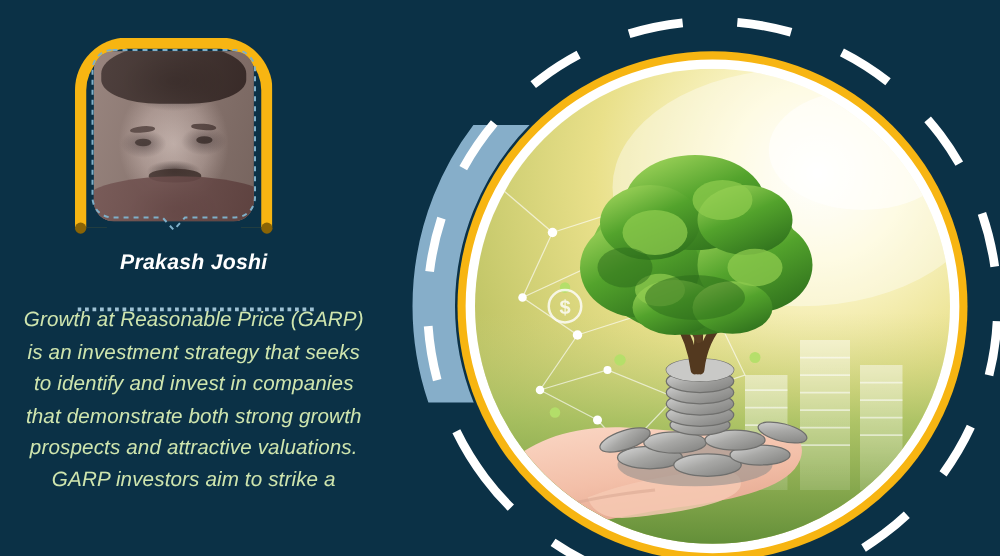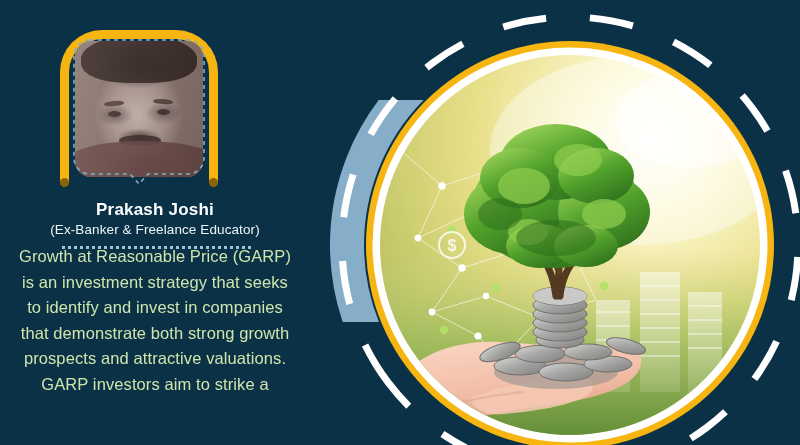--- a/index.html
+++ b/index.html
@@ -28,20 +28,21 @@
   }
   .graphic-stage svg { display: block; }
 
   
   .left-col {
     position: absolute;
     left: 0; top: 0;
     width: 310px;
     height: 351px;
     z-index: 6;
+    font-style: italic;
   }
 
   
   .portrait-wrap {
     position: absolute;
     left: 72px;
     top: 38px;
     width: 134px;
     height: 148px;
   }
@@ -413,20 +414,19 @@
       </div>
 
       <svg class="bubble" viewBox="0 0 134 148">
         <path d="M18 2 H116 A16 16 0 0 1 132 18 V120 A16 16 0 0 1 116 136
                  H76 L67 146 L58 136 H18 A16 16 0 0 1 2 120 V18 A16 16 0 0 1 18 2 Z" fill="none" stroke="#7fb0c9" stroke-width="1.6" stroke-dasharray="4 4"></path>
       </svg>
     </div>
 
     <div class="name">Prakash Joshi</div>
 
-    <div class="role">(Ex-Banker &amp; Freelance Educator)</div>
 
     <div class="divider"></div>
 
     <div class="body-copy">Growth at Reasonable Price (GARP) is an investment strategy that seeks to identify and invest in companies that demonstrate both strong growth prospects and attractive valuations. GARP investors aim to strike a</div>
   </div>
 
 </div>
 
 </body></html>

